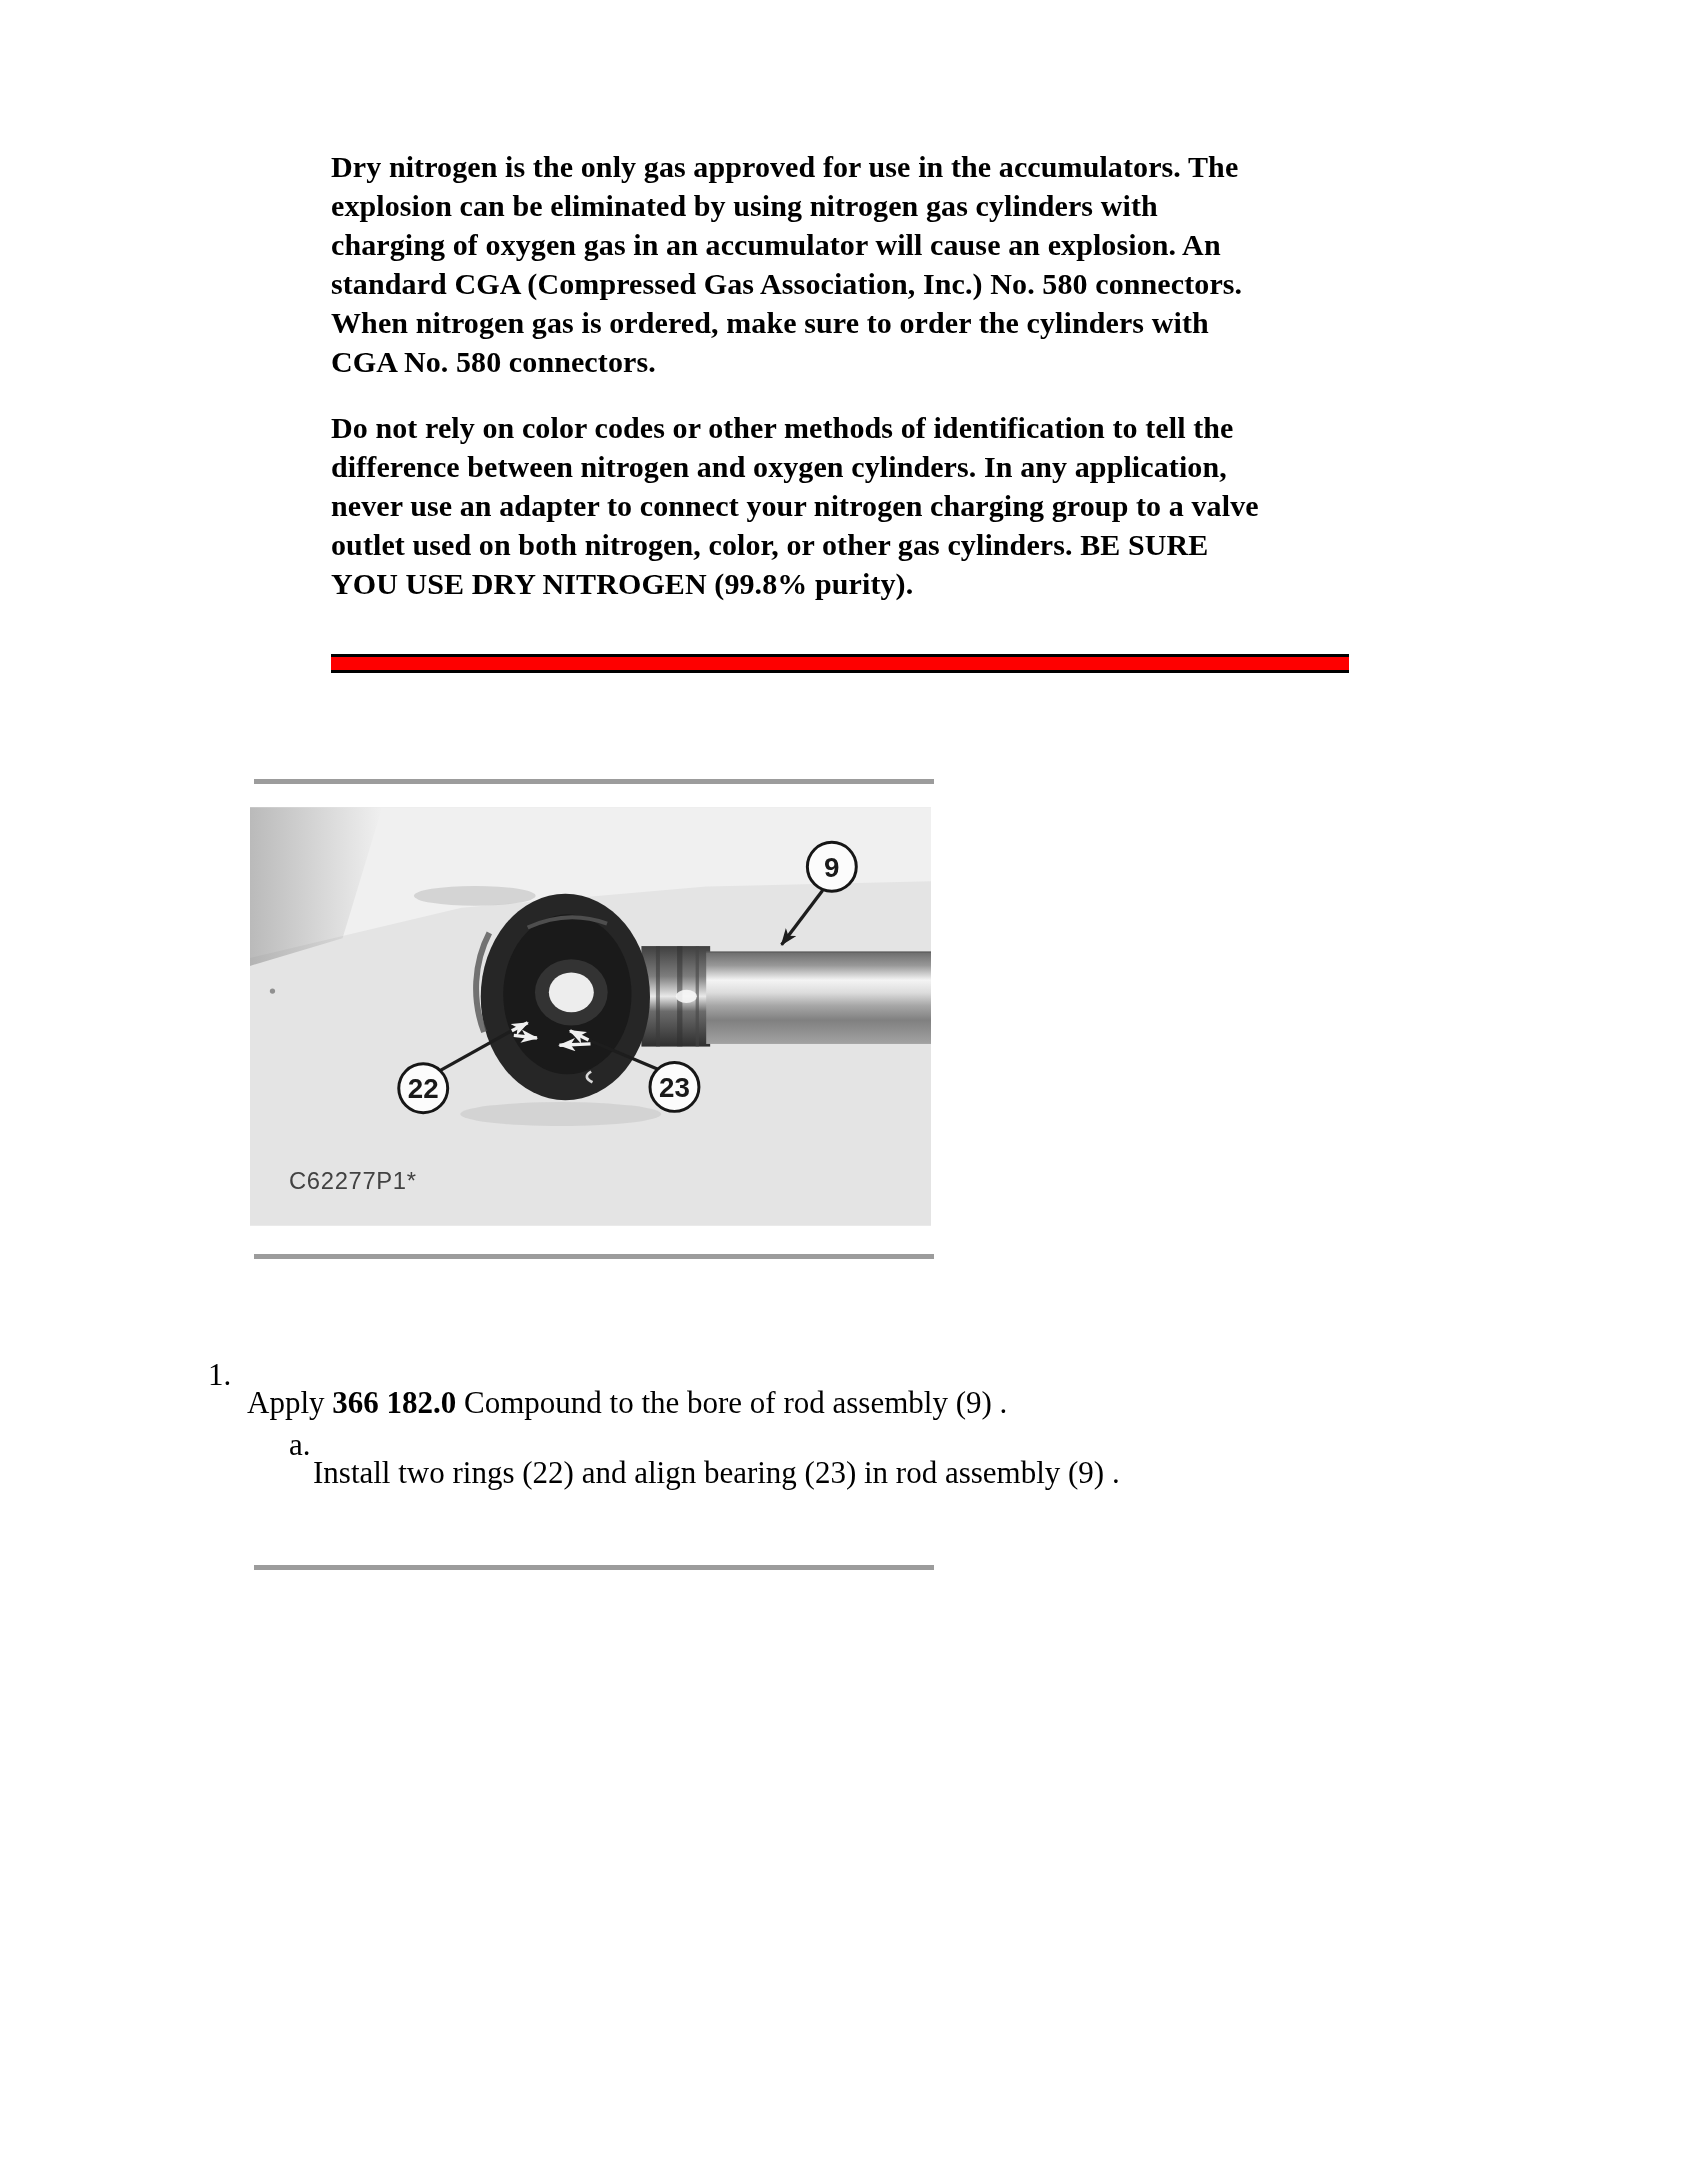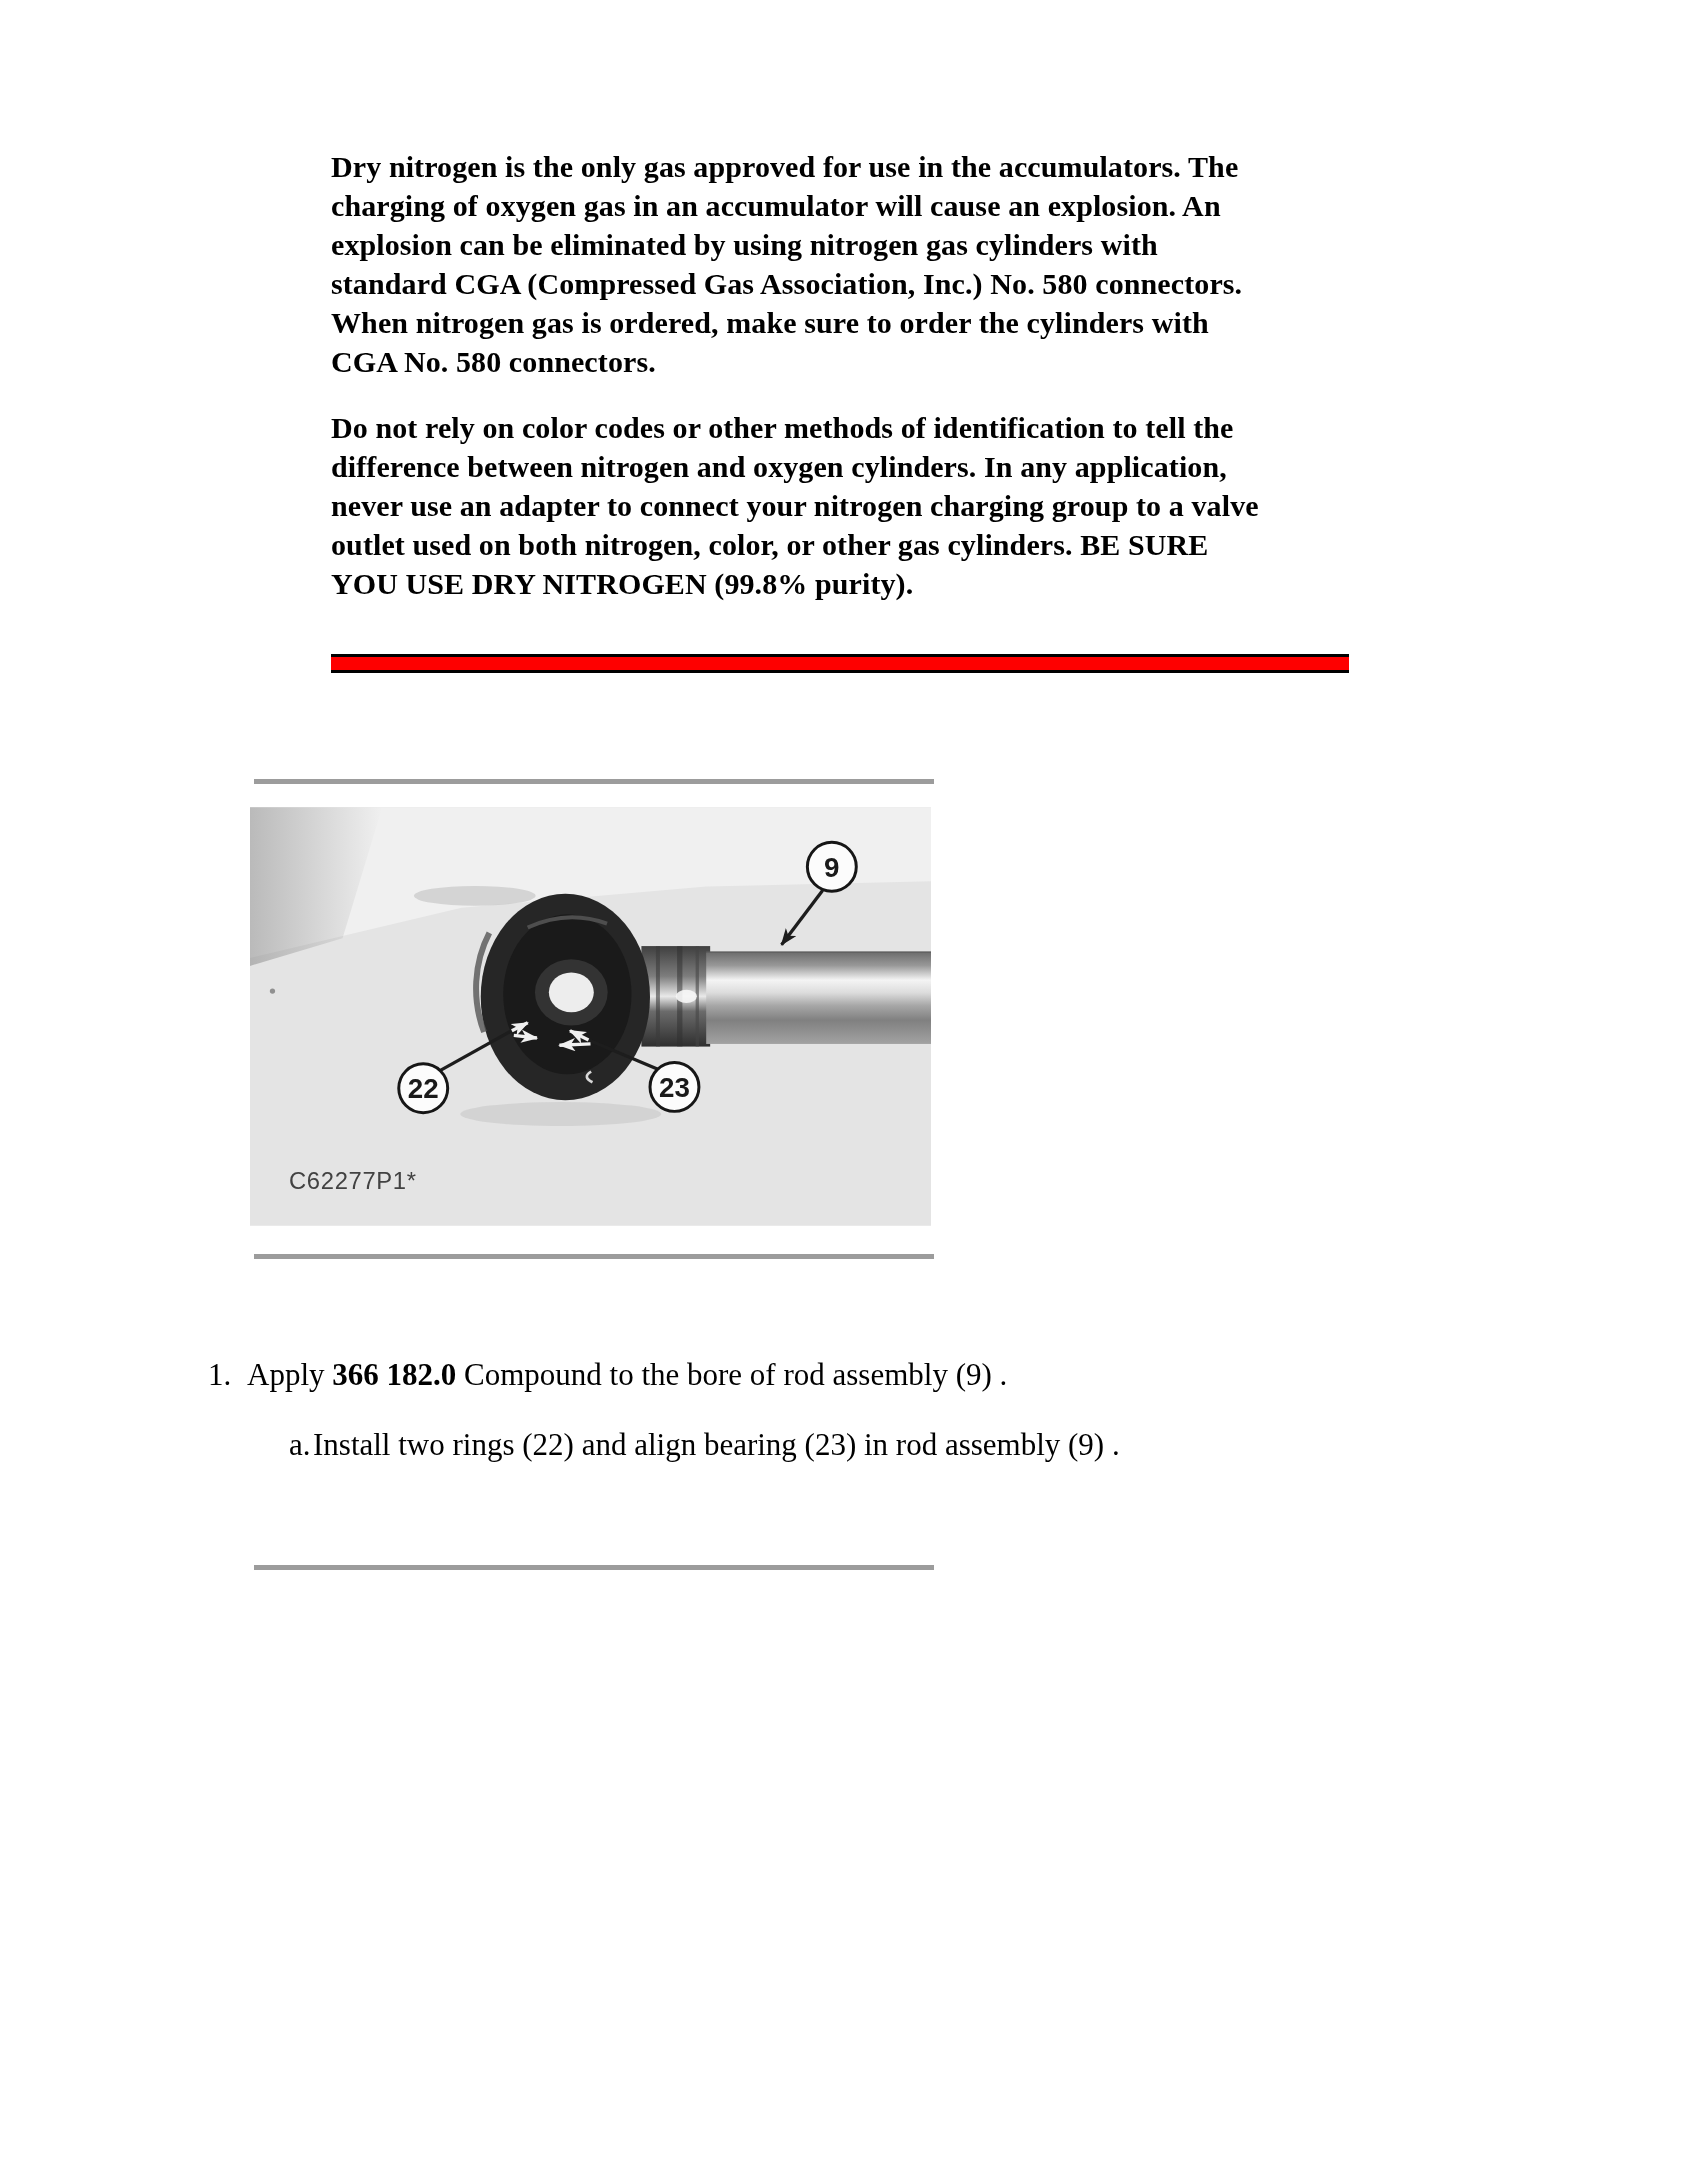--- a/index.html
+++ b/index.html
@@ -7,37 +7,37 @@
         font-family:"Liberation Serif","DejaVu Serif",serif;color:#000;}
   .abs{position:absolute;}
   .warn-block{left:331px;width:1022px;}
   .warn-line{font-weight:bold;font-size:30px;line-height:39px;white-space:nowrap;letter-spacing:0.1px;}
   .red-bar{left:331px;top:654px;width:1018px;height:13.2px;background:#fe0000;
            border-top:3.3px solid #000;border-bottom:3.3px solid #000;}
   .fig-rule{left:254px;width:680px;height:5.3px;background:#9c9c9c;}
   .caption-row{left:254px;top:1287px;width:684px;display:flex;justify-content:space-between;
                font-size:25px;line-height:30px;}
   .step-num{font-size:31px;line-height:37px;white-space:nowrap;}
-  .step-text{font-size:31px;line-height:37px;white-space:nowrap;}
+  .step-text{font-size:31px;line-height:37px;white-space:nowrap;margin-top:28px;}
   .b{font-weight:bold;}
   .photo-svg{display:block;}
   svg text.callout-num{font-family:"Liberation Sans","DejaVu Sans",sans-serif;font-weight:700;
                        font-size:42px;fill:#1a1a1a;text-anchor:middle;}
   svg text.photo-id{font-family:"Liberation Sans","DejaVu Sans",sans-serif;font-weight:400;
                     font-size:36px;fill:#424242;letter-spacing:1px;}
 </style>
 </head>
 <body>
 
 <div id="page">
 
   <div class="abs warn-block" style="top:147px;">
     <div class="warn-line">Dry nitrogen is the only gas approved for use in the accumulators. The</div>
+    <div class="warn-line">explosion can be eliminated by using nitrogen gas cylinders with</div>
     <div class="warn-line">charging of oxygen gas in an accumulator will cause an explosion. An</div>
-    <div class="warn-line">explosion can be eliminated by using nitrogen gas cylinders with</div>
     <div class="warn-line">standard CGA (Compressed Gas Association, Inc.) No. 580 connectors.</div>
     <div class="warn-line">When nitrogen gas is ordered, make sure to order the cylinders with</div>
     <div class="warn-line">CGA No. 580 connectors.</div>
   </div>
 
   <div class="abs warn-block" style="top:408px;">
     <div class="warn-line">Do not rely on color codes or other methods of identification to tell the</div>
     <div class="warn-line">difference between nitrogen and oxygen cylinders. In any application,</div>
     <div class="warn-line">never use an adapter to connect your nitrogen charging group to a valve</div>
     <div class="warn-line">outlet used on both nitrogen, color, or other gas cylinders. BE SURE</div>

